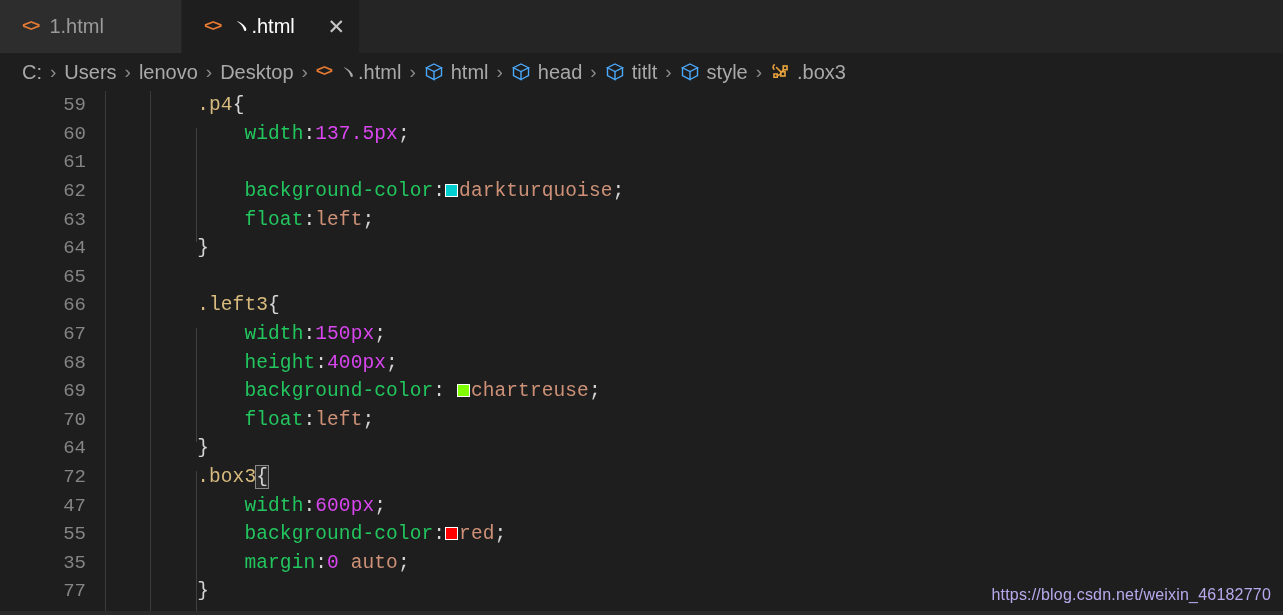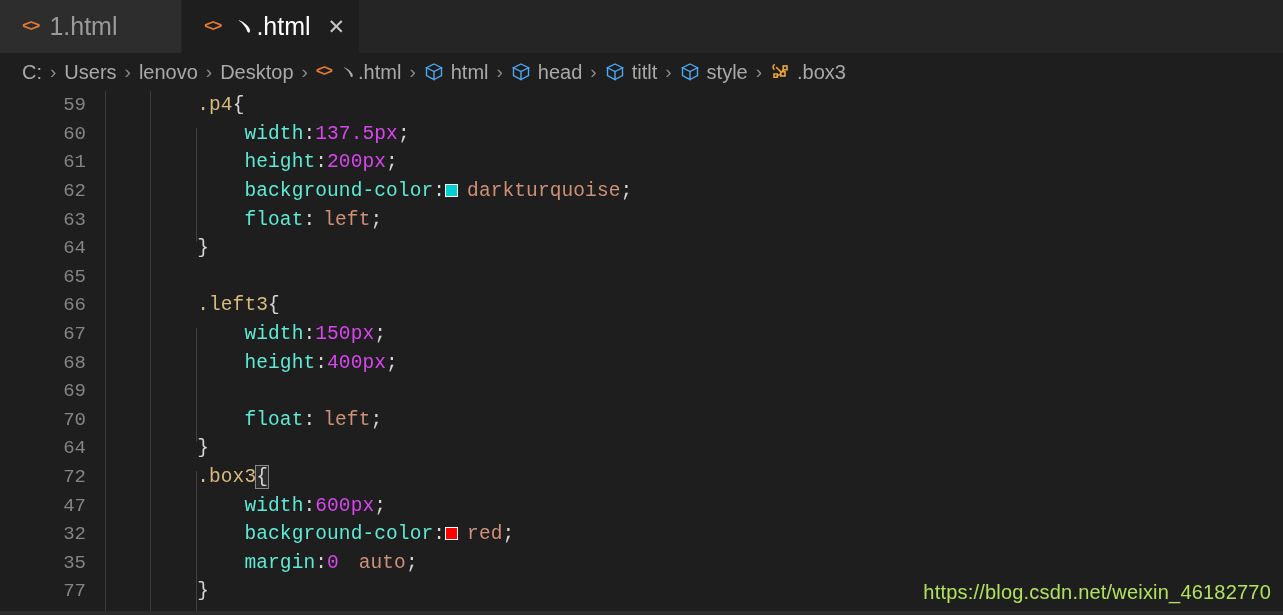--- a/index.html
+++ b/index.html
@@ -50,21 +50,21 @@
   .tab-icon {
     font-family: "Liberation Mono", monospace;
     font-size: 17px;
     font-weight: bold;
     color: #e37933;
     letter-spacing: -2px;
     flex: 0 0 auto;
     line-height: 1;
   }
   .tab-label {
-    font-size: 25px;
+    font-size: 20px;
     color: #9a9a9a;
     white-space: nowrap;
     font-family: "Liberation Sans", sans-serif;
   }
   .tab.active .tab-label { color: #ffffff; }
   .tab-close {
     margin-left: auto;
     font-size: 21px;
     color: #c5c5c5;
     line-height: 1;
@@ -173,23 +173,23 @@
   
   .iguide {
     position: absolute;
     width: 1px;
     background: #404040;
     left: 196px;
   }
 
   
   .t-sel   { color: #d7ba7d; }
-  .t-prop  { color: #5eead4; }
+  .t-prop  { color: #22c55e; }
   .t-num   { color: #d946ef; }
-  .t-kw    { color: #ce9178; padding-left: 8px; }
+  .t-kw    { color: #ce9178; }
   .t-punc  { color: #d4d4d4; }
 
   .swatch {
     display: inline-block;
     width: 13px;
     height: 13px;
     border: 1.5px solid #ffffff;
     vertical-align: -1px;
     margin: 0 1px 0 0;
     cursor: pointer;
@@ -198,22 +198,22 @@
   .bracket-match {
     outline: 1px solid #888888;
     background: rgba(255,255,255,0.06);
   }
 
   
   .watermark {
     position: absolute;
     right: 12px;
     bottom: 11px;
-    font-size: 20px;
-    color: #bef264;
+    font-size: 16px;
+    color: #c4b5fd;
     font-family: "Liberation Sans", sans-serif;
     opacity: 0.92;
     letter-spacing: 0.2px;
   }
 
   .bottom-strip {
     position: absolute;
     left: 0; bottom: 0;
     width: 1283px;
     height: 4px;
@@ -323,21 +323,20 @@
         <div class="row">
           <div class="lineno">60</div>
           <div class="gutter-a"></div>
           <div class="gutter-b"></div>
           <div class="code"><span class="t-punc">        </span><span class="t-prop">width</span><span class="t-punc">:</span><span class="t-num">137.5px</span><span class="t-punc">;</span></div>
         </div>
         <div class="row">
           <div class="lineno">61</div>
           <div class="gutter-a"></div>
           <div class="gutter-b"></div>
-          <div class="code"><span class="t-punc">        </span><span class="t-prop">height</span><span class="t-punc">:</span><span class="t-num">200px</span><span class="t-punc">;</span></div>
         </div>
         <div class="row">
           <div class="lineno">62</div>
           <div class="gutter-a"></div>
           <div class="gutter-b"></div>
           <div class="code"><span class="t-punc">        </span><span class="t-prop">background-color</span><span class="t-punc">:</span><span class="swatch" style="background: rgb(0, 206, 209);"></span><span class="t-kw">darkturquoise</span><span class="t-punc">;</span></div>
         </div>
         <div class="row">
           <div class="lineno">63</div>
           <div class="gutter-a"></div>
@@ -371,20 +370,21 @@
         <div class="row">
           <div class="lineno">68</div>
           <div class="gutter-a"></div>
           <div class="gutter-b"></div>
           <div class="code"><span class="t-punc">        </span><span class="t-prop">height</span><span class="t-punc">:</span><span class="t-num">400px</span><span class="t-punc">;</span></div>
         </div>
         <div class="row">
           <div class="lineno">69</div>
           <div class="gutter-a"></div>
           <div class="gutter-b"></div>
+          <div class="code"><span class="t-punc">        </span><span class="t-prop">background-color</span><span class="t-punc">: </span><span class="swatch" style="background: rgb(127, 255, 0);"></span><span class="t-kw">chartreuse</span><span class="t-punc">;</span></div>
         </div>
         <div class="row">
           <div class="lineno">70</div>
           <div class="gutter-a"></div>
           <div class="gutter-b"></div>
           <div class="code"><span class="t-punc">        </span><span class="t-prop">float</span><span class="t-punc">:</span><span class="t-kw">left</span><span class="t-punc">;</span></div>
         </div>
         <div class="row">
           <div class="lineno">64</div>
           <div class="gutter-a"></div>
@@ -397,21 +397,21 @@
           <div class="gutter-b"></div>
           <div class="code"><span class="t-punc">    </span><span class="t-sel">.box3</span><span class="t-punc bracket-match">{</span></div>
         </div>
         <div class="row">
           <div class="lineno">47</div>
           <div class="gutter-a"></div>
           <div class="gutter-b"></div>
           <div class="code"><span class="t-punc">        </span><span class="t-prop">width</span><span class="t-punc">:</span><span class="t-num">600px</span><span class="t-punc">;</span></div>
         </div>
         <div class="row">
-          <div class="lineno">32</div>
+          <div class="lineno">55</div>
           <div class="gutter-a"></div>
           <div class="gutter-b"></div>
           <div class="code"><span class="t-punc">        </span><span class="t-prop">background-color</span><span class="t-punc">:</span><span class="swatch" style="background: rgb(255, 0, 0);"></span><span class="t-kw">red</span><span class="t-punc">;</span></div>
         </div>
         <div class="row">
           <div class="lineno">35</div>
           <div class="gutter-a"></div>
           <div class="gutter-b"></div>
           <div class="code"><span class="t-punc">        </span><span class="t-prop">margin</span><span class="t-punc">:</span><span class="t-num">0</span><span class="t-punc"> </span><span class="t-kw">auto</span><span class="t-punc">;</span></div>
         </div>

